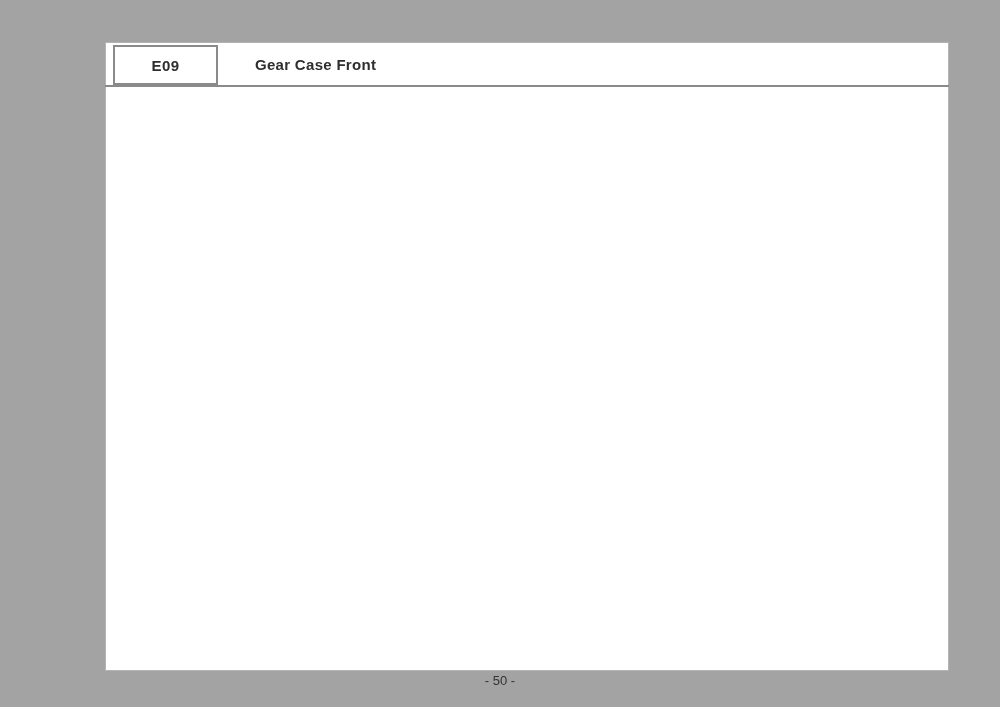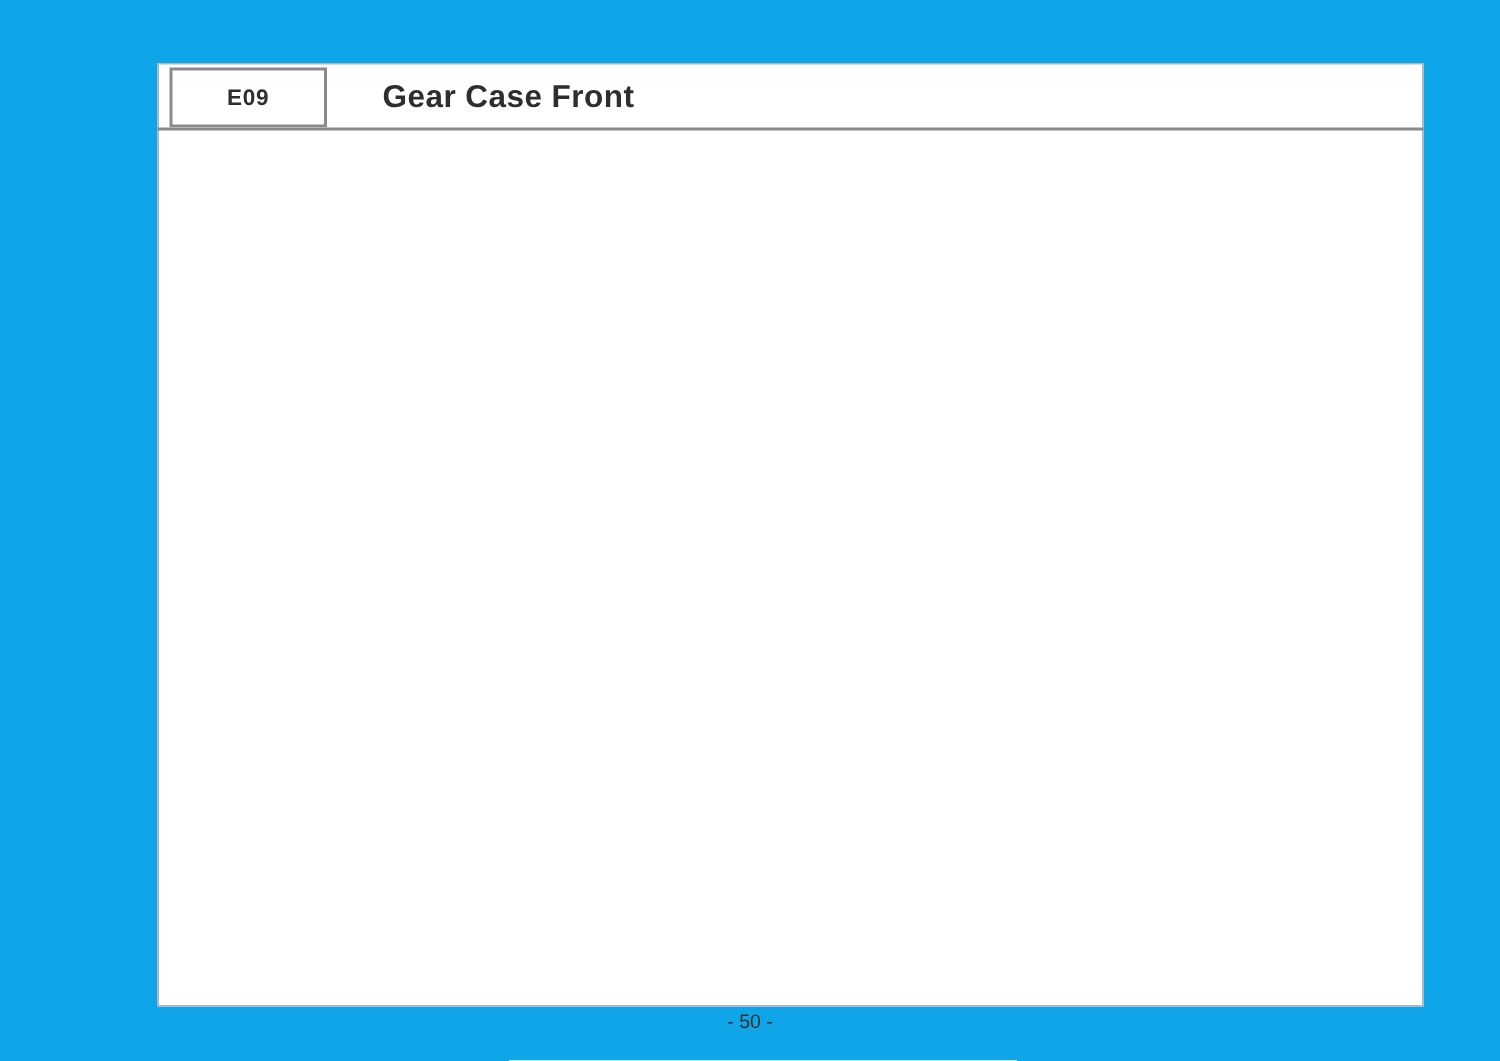--- a/index.html
+++ b/index.html
@@ -1,22 +1,22 @@
 <!DOCTYPE html>
 <html><head>
 <meta charset="utf-8">
 <style>
   * { margin:0; padding:0; box-sizing:border-box; }
   html, body { width:1000px; height:707px; background:#ffffff; font-family:"Liberation Sans", sans-serif; }
-  .page { position:relative; width:1000px; height:707px; background:#0ea5e9; overflow:hidden; }
+  .page { position:relative; width:1000px; height:707px; background:#a3a3a3; overflow:hidden; }
   .frame { position:absolute; left:105px; top:42px; width:844px; height:629px; border:1px solid #b3b3b3; background:#fff; }
   .header-bar { position:absolute; left:105px; top:42px; width:844px; height:45px; border-bottom:2px solid #8a8a8a; }
   .code-box { position:absolute; left:8px; top:3px; width:105px; height:40px; border:2px solid #8a8a8a; display:flex; align-items:center; justify-content:center; background:#fff; }
   .code-text { font-size:15px; font-weight:bold; color:#2e2e2e; letter-spacing:.5px; }
-  .title-text { position:absolute; left:150px; top:0; height:45px; display:flex; align-items:center; font-size:21px; font-weight:bold; color:#2e2e2e; letter-spacing:.3px; }
+  .title-text { position:absolute; left:150px; top:0; height:45px; display:flex; align-items:center; font-size:15px; font-weight:bold; color:#2e2e2e; letter-spacing:.3px; }
   .diagram-svg { position:absolute; left:0; top:0; width:1000px; height:707px; }
   #labels-layer { position:absolute; left:0; top:0; width:1000px; height:707px; pointer-events:none; }
   .part-label { position:absolute; font-size:11px; font-weight:bold; color:#3a3a3a; white-space:nowrap; line-height:1; }
   .footer-page { position:absolute; left:0; top:673px; width:1000px; text-align:center; font-size:13px; font-weight:normal; color:#333; }
 </style>
 </head>
 <body>
 
 <div class="page">
 

